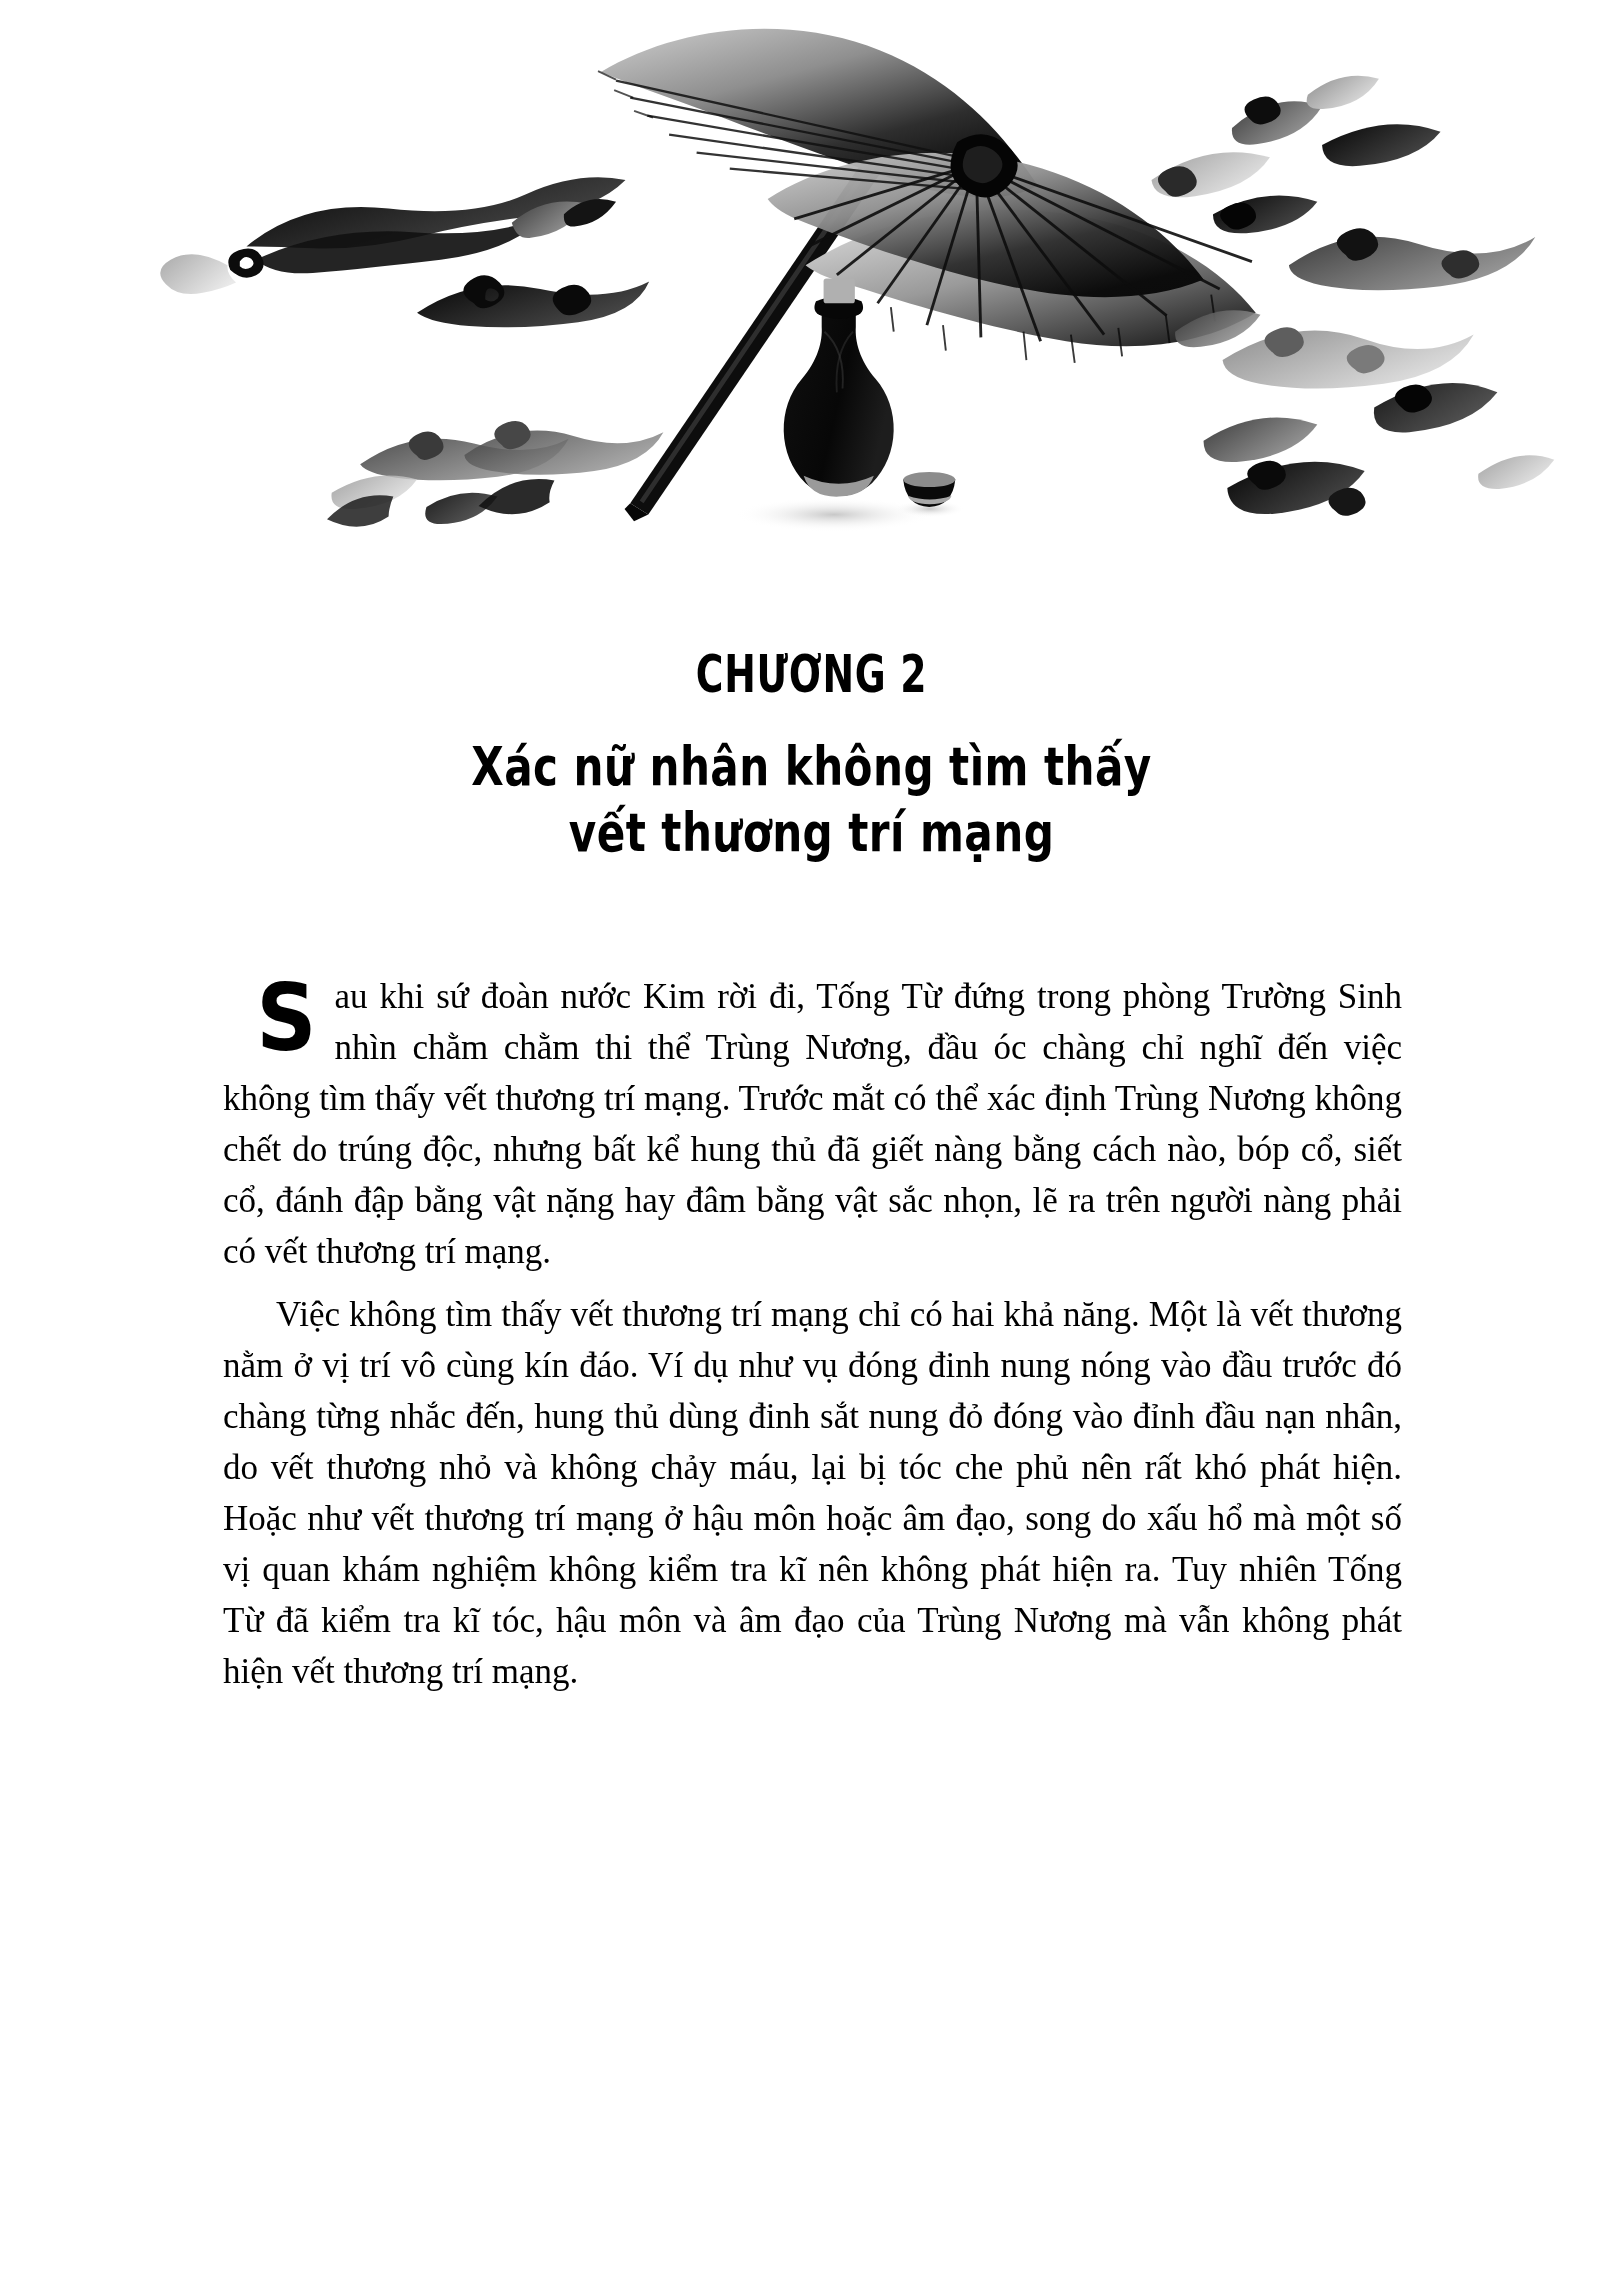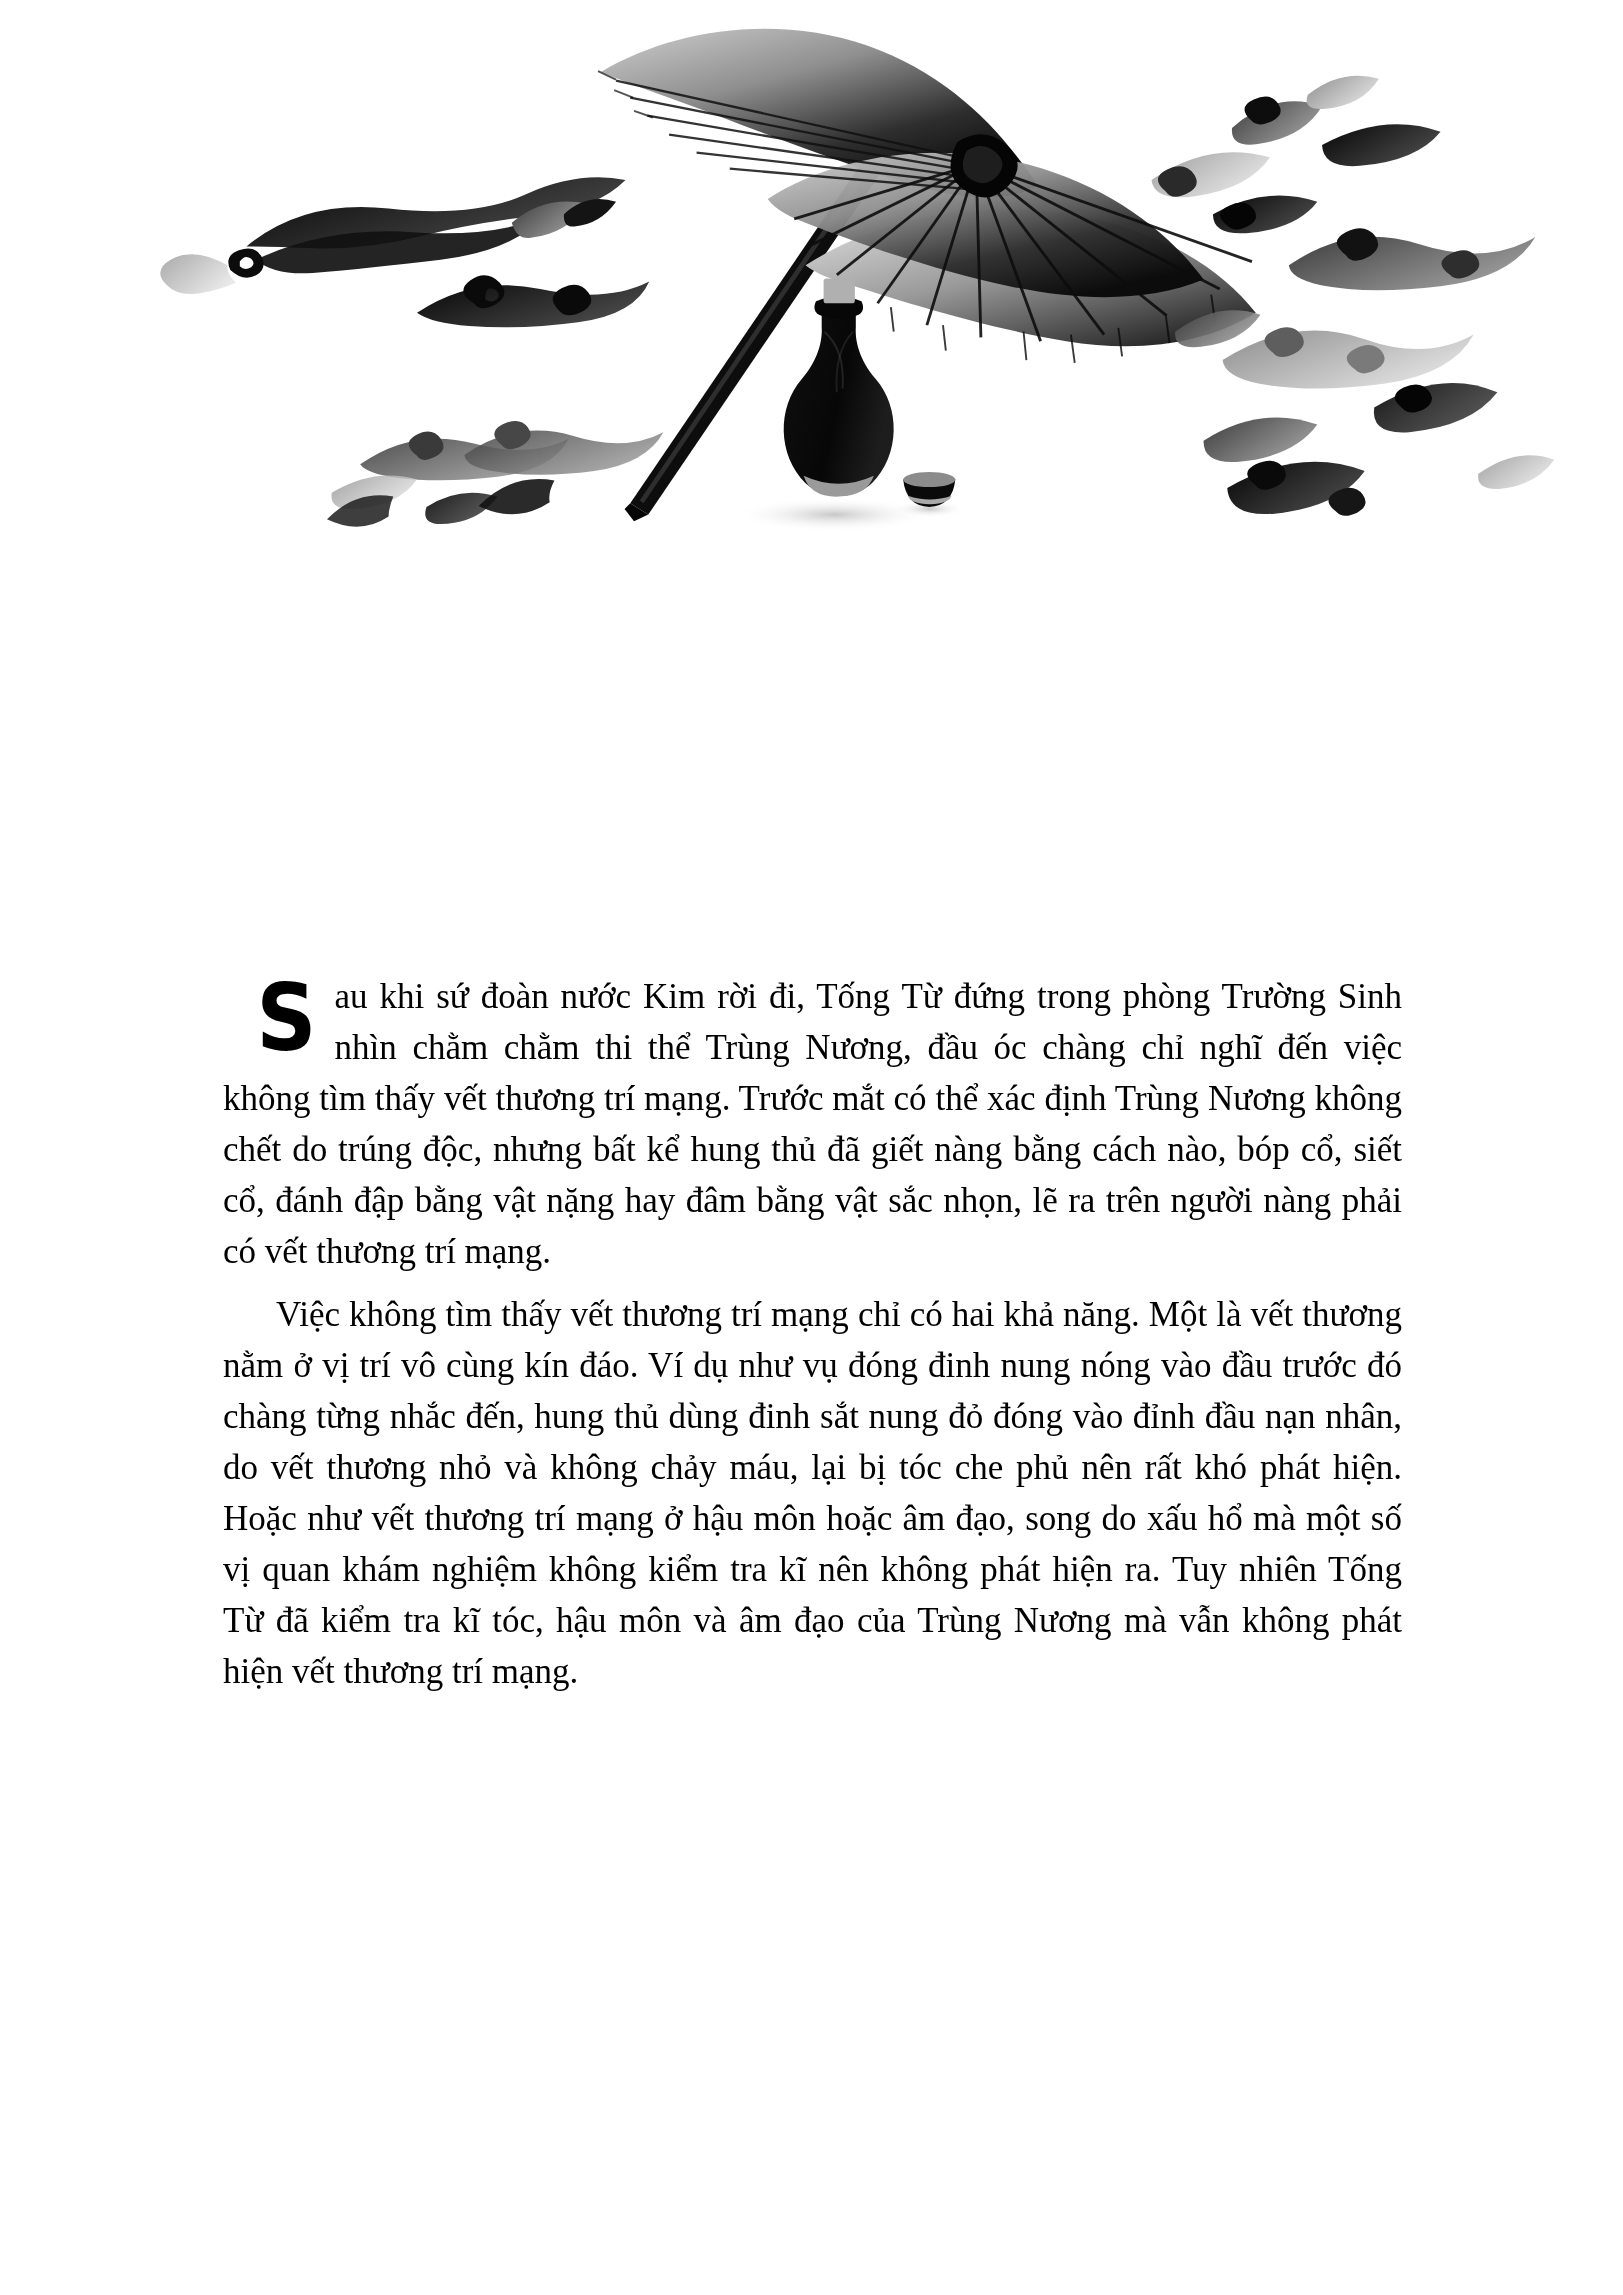--- a/index.html
+++ b/index.html
@@ -297,20 +297,27 @@
 
       <g>
         <path d="M980 960 q110 -76 230 -40 q110 34 190 -8
                  q-36 66 -146 82 q-120 16 -216 0 q-56 -10 -58 -34 z" fill="url(#cloudMid)" opacity="0.85"></path>
         <path d="M1060 940 q-34 -26 0 -44 q36 -18 54 6 q16 22 -12 38 q-30 16 -42 0 z" fill="#474747"></path>
         <path d="M1160 1060 q-70 46 -150 8 q68 -70 160 -54 q-14 26 -10 46 z" fill="#131313" opacity="0.9"></path>
       </g>
     </svg>
   </div>
 
+  <div class="heading-block">
+    <div class="chapter-number">CHƯƠNG 2</div>
+    <div class="chapter-title">
+      <span class="tline">Xác nữ nhân không tìm thấy</span>
+      <span class="tline">vết thương trí mạng</span>
+    </div>
+  </div>
 
   <div class="body-copy">
 
     <p class="para dropcap-para"><span class="dropcap">S</span><span>au khi sứ đoàn nước Kim rời đi, Tống Từ đứng trong phòng Trường Sinh nhìn chằm chằm thi thể Trùng Nương, đầu óc chàng chỉ nghĩ đến việc không tìm thấy vết thương trí mạng. Trước mắt có thể xác định Trùng Nương không chết do trúng độc, nhưng bất kể hung thủ đã giết nàng bằng cách nào, bóp cổ, siết cổ, đánh đập bằng vật nặng hay đâm bằng vật sắc nhọn, lẽ ra trên người nàng phải có vết thương trí mạng.</span></p>
 
     <p class="para indent">Việc không tìm thấy vết thương trí mạng chỉ có hai khả năng. Một là vết thương nằm ở vị trí vô cùng kín đáo. Ví dụ như vụ đóng đinh nung nóng vào đầu trước đó chàng từng nhắc đến, hung thủ dùng đinh sắt nung đỏ đóng vào đỉnh đầu nạn nhân, do vết thương nhỏ và không chảy máu, lại bị tóc che phủ nên rất khó phát hiện. Hoặc như vết thương trí mạng ở hậu môn hoặc âm đạo, song do xấu hổ mà một số vị quan khám nghiệm không kiểm tra kĩ nên không phát hiện ra. Tuy nhiên Tống Từ đã kiểm tra kĩ tóc, hậu môn và âm đạo của Trùng Nương mà vẫn không phát hiện vết thương trí mạng.</p>
 
   </div>
 
 </div>

